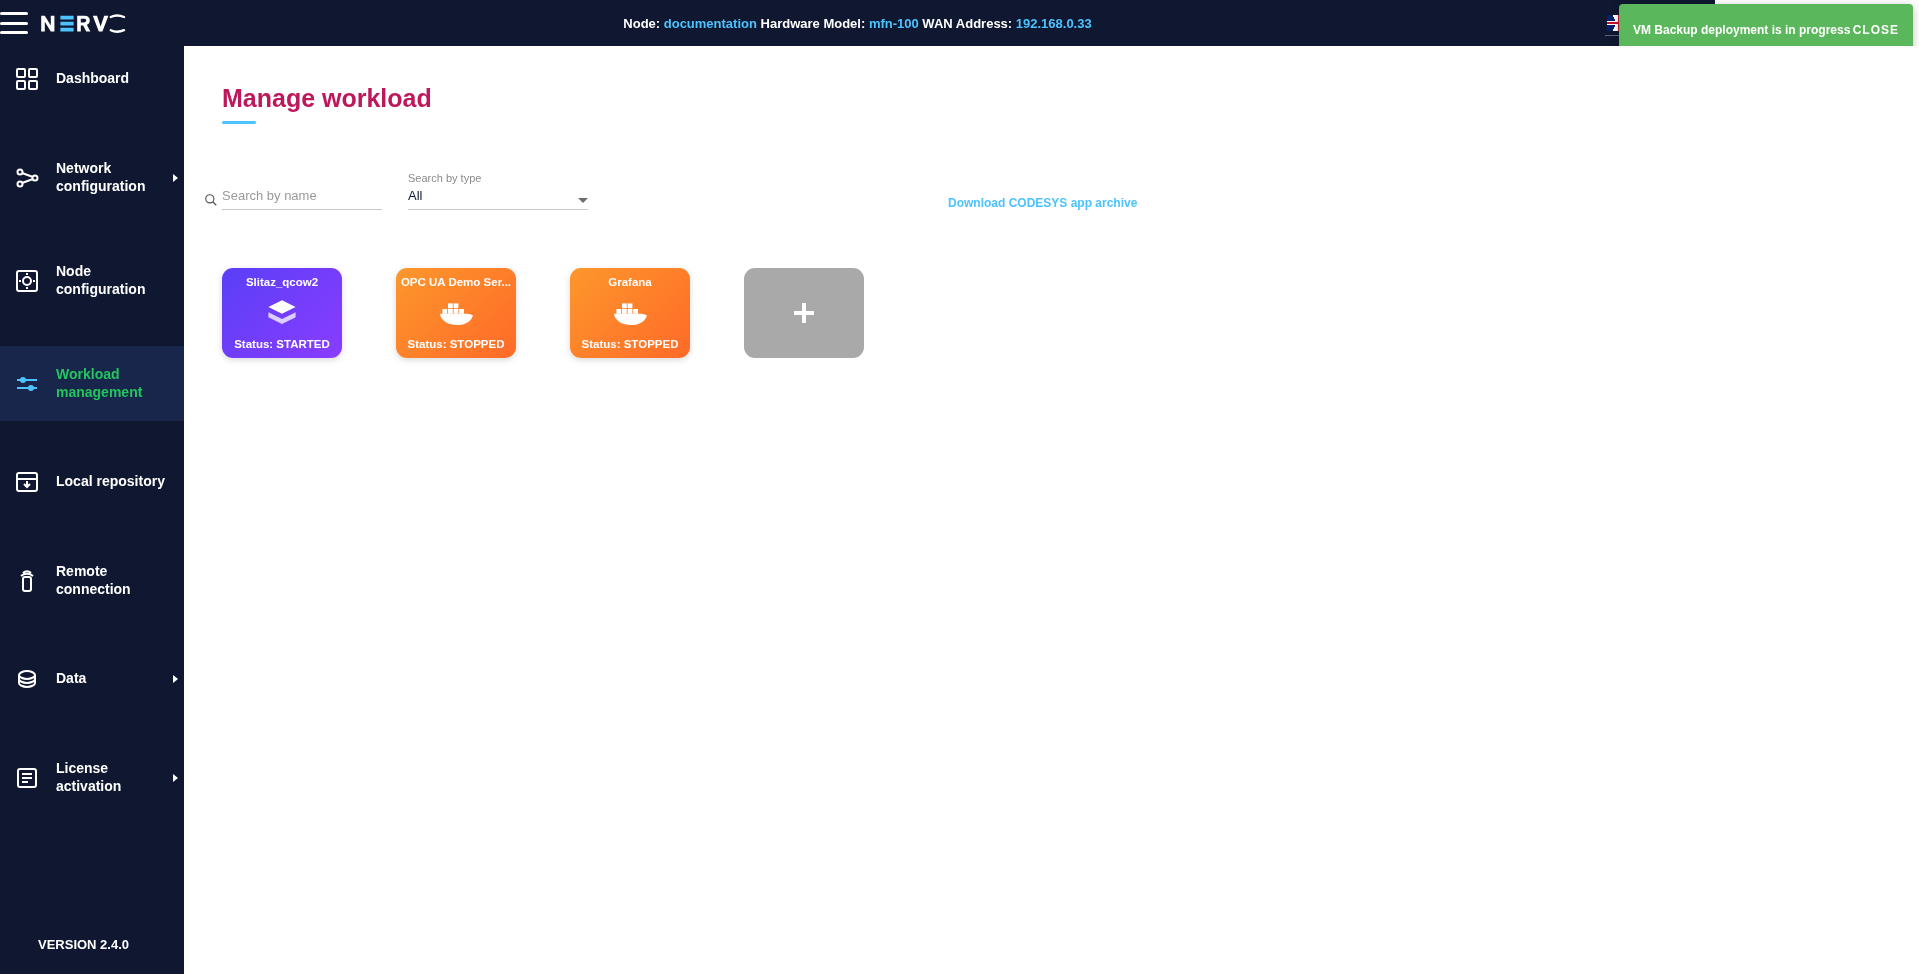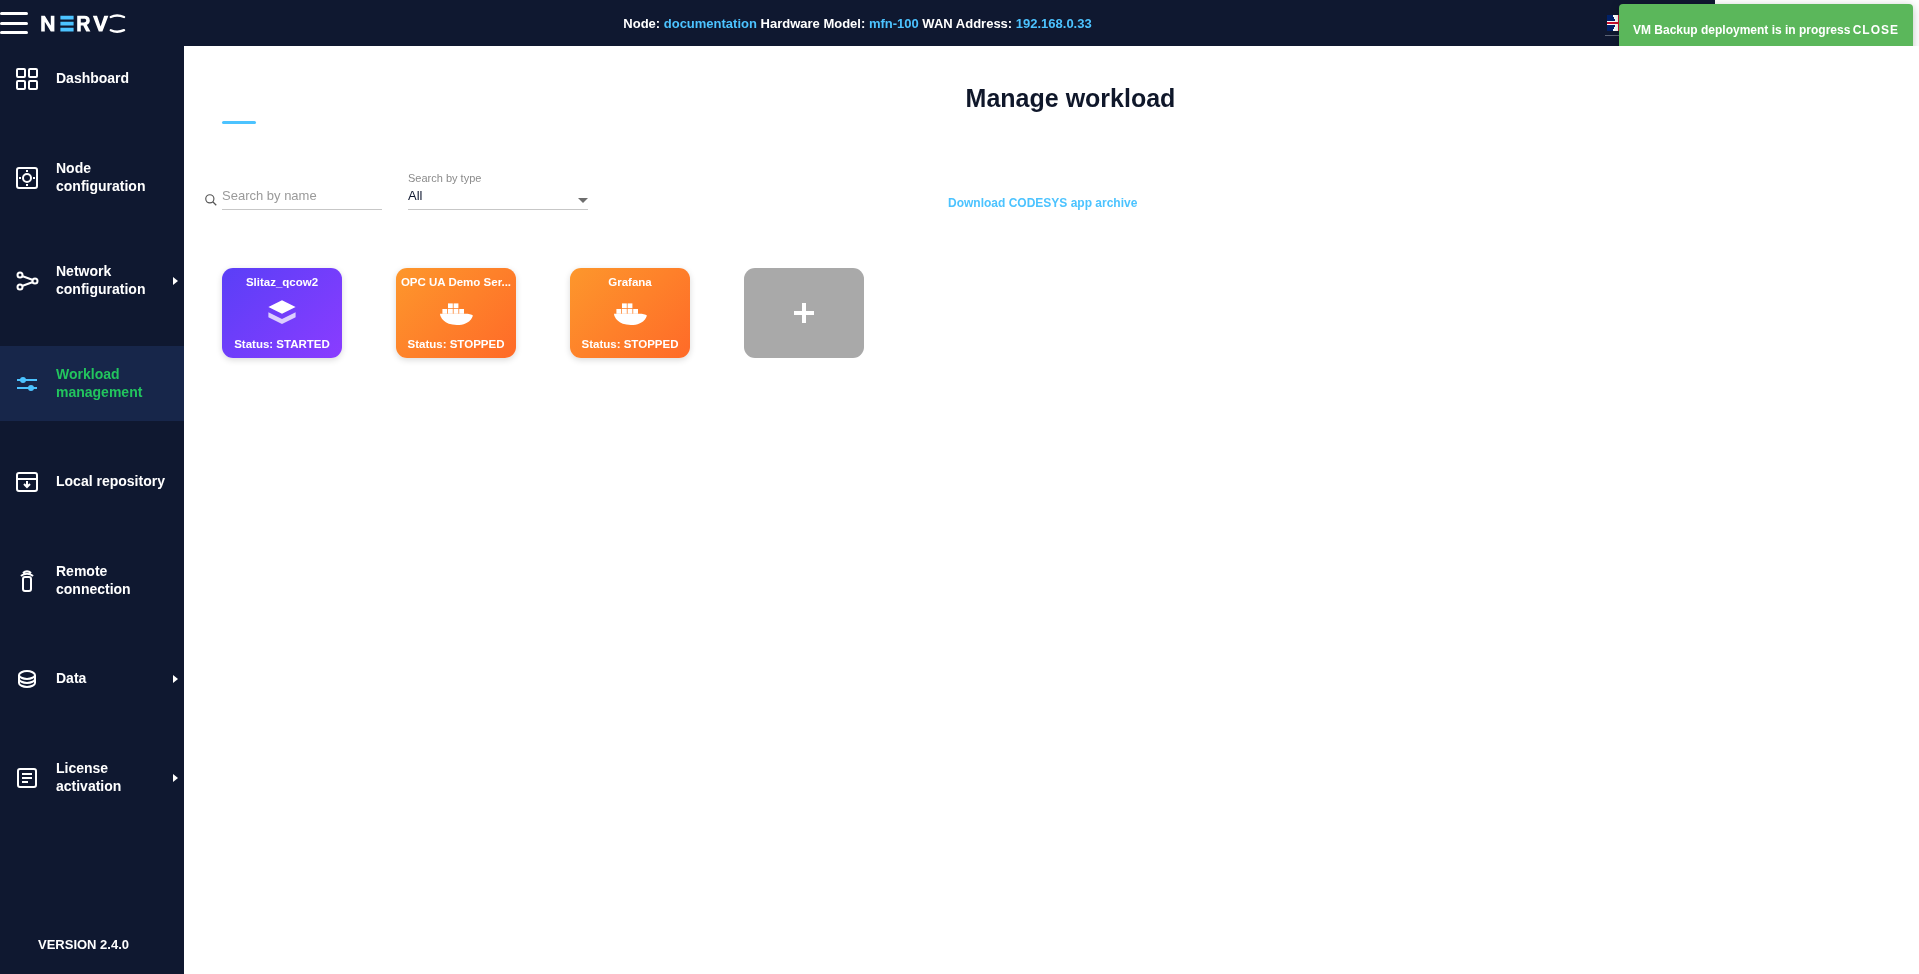--- a/index.html
+++ b/index.html
@@ -65,21 +65,21 @@
   }
   .nav-item .icon { width:26px; height:26px; flex:0 0 26px; display:flex; align-items:center; justify-content:center; }
   .nav-item .caret { position:absolute; right:6px; top:50%; transform:translateY(-50%); width:0; height:0;
     border-top:4px solid transparent; border-bottom:4px solid transparent; border-left:5px solid #ffffff; }
   .nav-item.active { background:#17264a; color:#22c55e; }
   .nav-item.active svg path, .nav-item.active svg rect, .nav-item.active svg circle, .nav-item.active svg line { stroke:#4cc3ff !important; fill:#4cc3ff !important; }
   .version { margin-top:auto; padding:0 0 22px 38px; font-size:13px; font-weight:800; color:#ffffff; }
 
   
   .main { position:absolute; left:184px; top:46px; right:0; bottom:0; background:#ffffff; padding:38px 0 0 38px; }
-  .page-title { font-size:25px; font-weight:600; color:#0f172a;text-align:center; }
+  .page-title { font-size:25px; font-weight:600; color:#be185d; }
   .title-underline { width:34px; height:3px; background:#4cc3ff; border-radius:2px; margin-top:8px; }
 
   .filter-row { display:flex; align-items:flex-end; gap:26px; margin-top:48px; }
 
   .search-wrap { position:relative; width:160px; }
   .search-wrap svg { position:absolute; left:-18px; bottom:3px; }
   .search-input { width:160px; border:none; border-bottom:1px solid #c7c7c7; background:transparent;
     font-size:13px; padding:4px 0 6px 0; outline:none; color:#7f1d1d; }
   .search-input::placeholder { color:#9a9a9a; }
 
@@ -169,39 +169,39 @@
         <rect x="2" y="14" width="8" height="8" rx="1"></rect>
           <rect x="14" y="14" width="8" height="8" rx="1"></rect>
       </svg>
     </span>
     <span>Dashboard</span>
   </div>
 
   <div class="nav-item">
     <span class="icon">
       <svg width="24" height="24" viewBox="0 0 24 24" fill="none" stroke="#ffffff" stroke-width="2">
-        <rect x="2" y="2" width="20" height="20" rx="2"></rect>
-        <circle cx="12" cy="12" r="4"></circle>
-        <path d="M12 6v-2M12 20v-2M6 12h-2M20 12h-2"></path>
-      </svg>
-    </span>
-    <span>Node configuration</span>
-  </div>
-
-  <div class="nav-item">
-    <span class="icon">
-      <svg width="24" height="24" viewBox="0 0 24 24" fill="none" stroke="#ffffff" stroke-width="2">
         <circle cx="5" cy="6" r="2.5"></circle>
           <circle cx="5" cy="18" r="2.5"></circle>
           <circle cx="20" cy="12" r="2.5"></circle>
         <path d="M7 7l11 4M7 17l11-4"></path>
       </svg>
     </span>
     <span>Network configuration</span>
     <span class="caret"></span>
+  </div>
+
+  <div class="nav-item">
+    <span class="icon">
+      <svg width="24" height="24" viewBox="0 0 24 24" fill="none" stroke="#ffffff" stroke-width="2">
+        <rect x="2" y="2" width="20" height="20" rx="2"></rect>
+        <circle cx="12" cy="12" r="4"></circle>
+        <path d="M12 6v-2M12 20v-2M6 12h-2M20 12h-2"></path>
+      </svg>
+    </span>
+    <span>Node configuration</span>
   </div>
 
   <div class="nav-item active">
     <span class="icon">
       <svg width="24" height="24" viewBox="0 0 24 24" fill="none" stroke="#4cc3ff" stroke-width="2">
         <line x1="2" y1="8" x2="22" y2="8"></line>
           <circle cx="8" cy="8" r="2" fill="#4cc3ff"></circle>
         <line x1="2" y1="16" x2="22" y2="16"></line>
           <circle cx="16" cy="16" r="2" fill="#4cc3ff"></circle>
       </svg>

